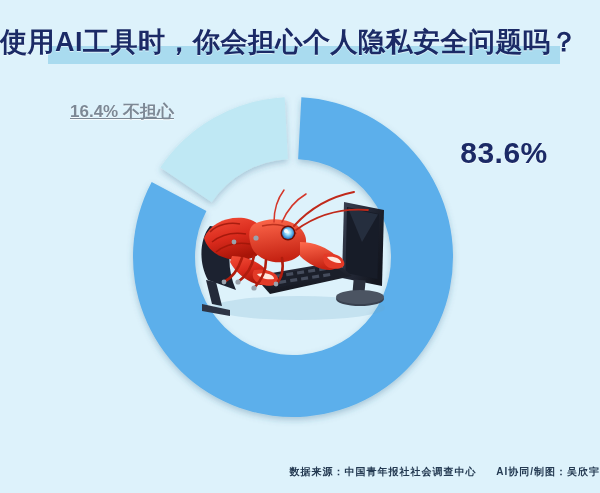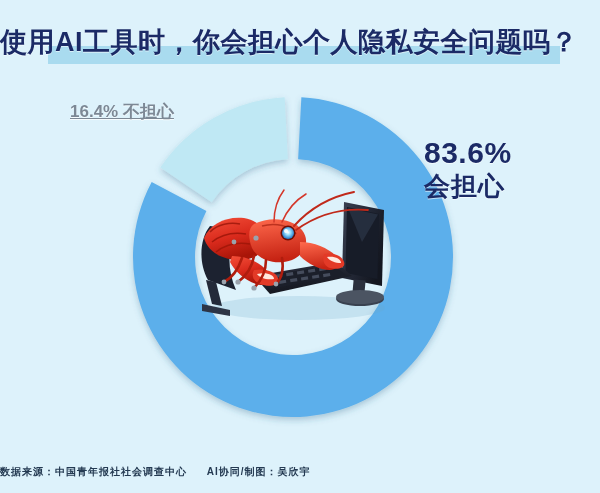--- a/index.html
+++ b/index.html
@@ -90,20 +90,21 @@
     color: #7c8895;
     white-space: nowrap;
     text-shadow: 0 1px 0 rgba(255,255,255,0.7);
     text-decoration: underline;
   }
   .label-right {
     position: absolute;
     left: 424px;
     top: 136px;
     width: 160px;
+    text-align: center;
     color: #1b2a66;
     white-space: nowrap;
   }
   .label-right .pct {
     display: block;
     font-size: 30px;
     font-weight: bold;
     letter-spacing: 0.5px;
     line-height: 34px;
     text-shadow: 0 1px 0 rgba(255,255,255,0.6);
@@ -116,21 +117,22 @@
     line-height: 32px;
     text-shadow: 0 1px 0 rgba(255,255,255,0.6);
   }
 
   
   .footer {
     position: absolute;
     left: 0;
     bottom: 14px;
     width: 600px;
-    padding-right: 16px;
+    text-align: right;
+    padding-right: 0;
     box-sizing: border-box;
     font-size: 10px;
     font-weight: bold;
     color: #243a52;
     letter-spacing: 1px;
     white-space: nowrap;
   }
   .footer .src { margin-right: 16px; }
 </style>
 </head>
@@ -267,21 +269,20 @@
           <circle cx="38" cy="62" r="2.4"></circle>
         </g>
       </g>
     </svg>
   </div>
 
   <div class="label-left">16.4% 不担心</div>
 
   <div class="label-right">
     <span class="pct">83.6%</span>
-    <span class="cap">会担心</span>
   </div>
 
   <div class="footer">
     <span class="src">数据来源：中国青年报社社会调查中心</span>
     <span>AI协同/制图：吴欣宇</span>
   </div>
 
 </div>
 
 </body></html>

